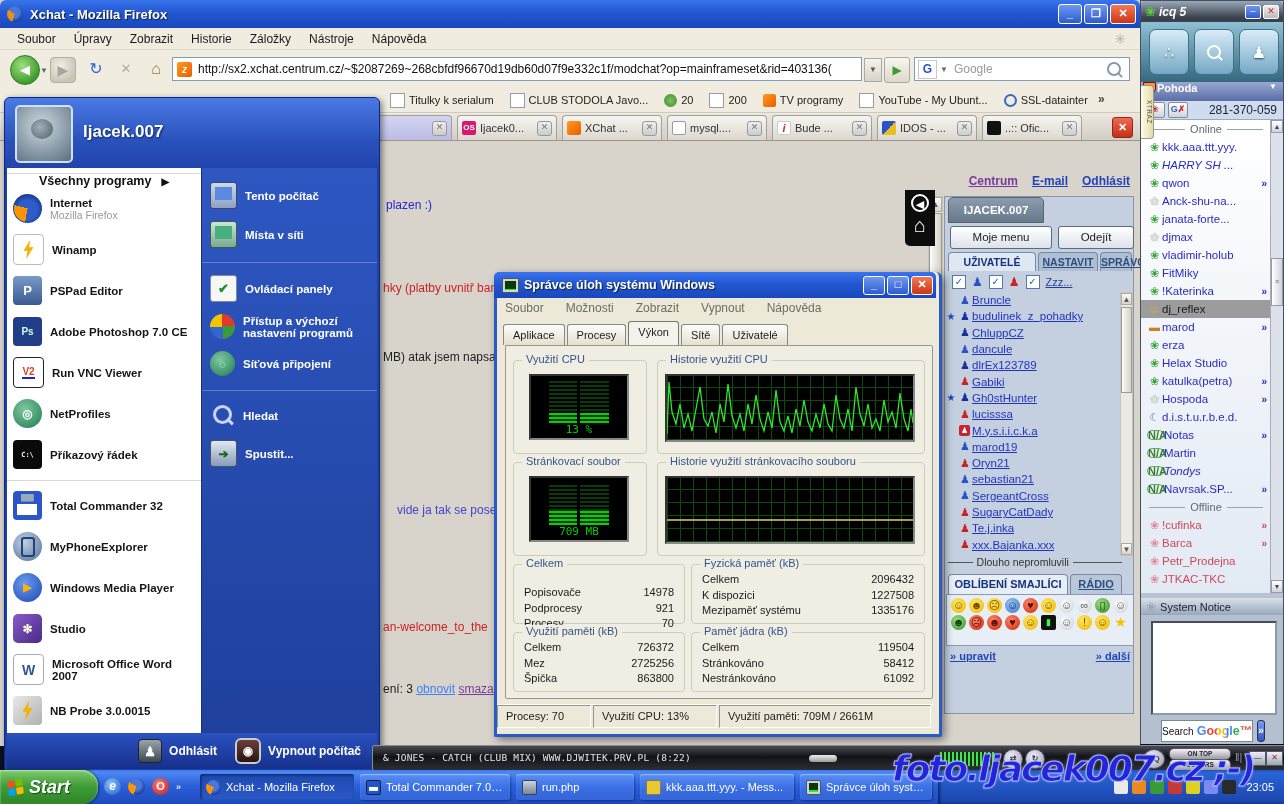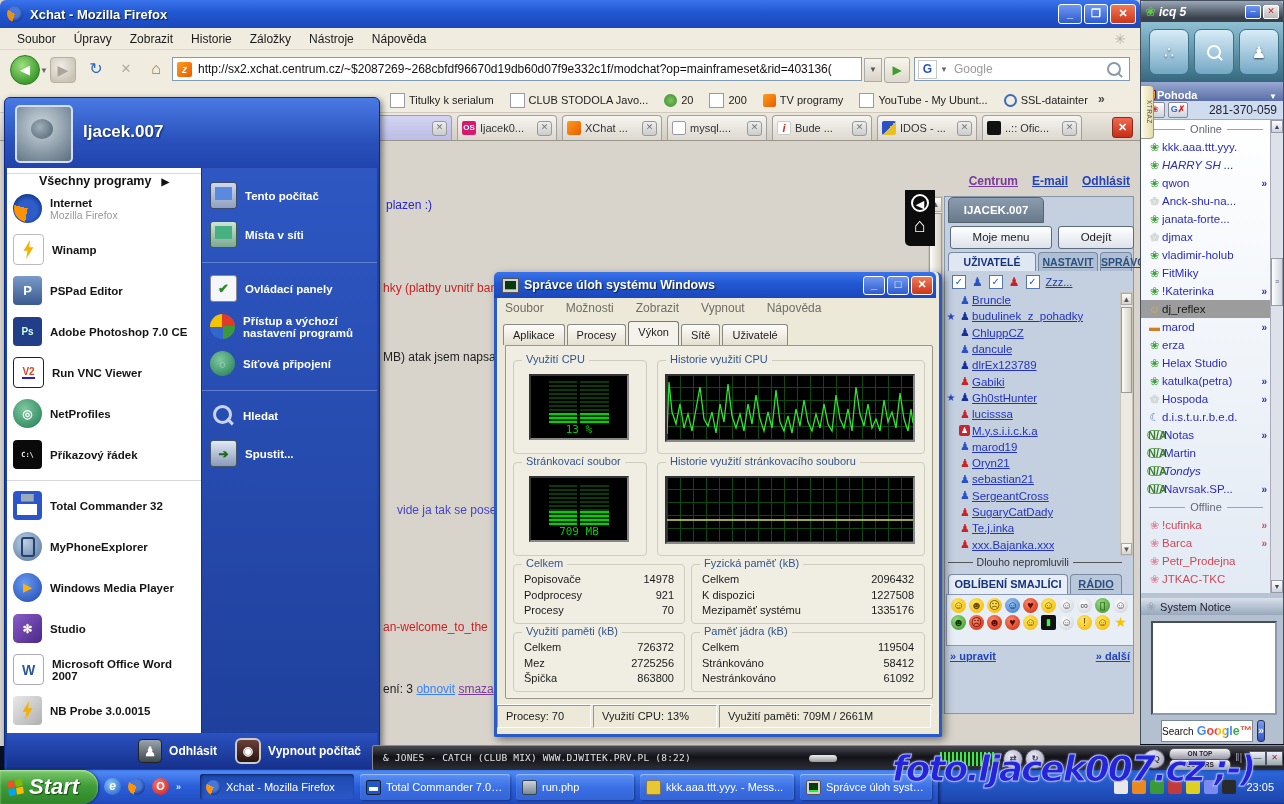--- a/index.html
+++ b/index.html
@@ -208,21 +208,21 @@
   .icq-title{left:0;top:0;width:142px;height:21px;background:linear-gradient(180deg,#9aa8b8,#39414c 80%);display: flex;align-items:center;padding:0 4px;box-sizing:border-box;border-radius:4px 4px 0 0;}
   .icq-flower{color:#5ecf3e;font-size:13px;margin-right:3px;}
   .icq-title .t{color:#fff;font-weight:bold;font-style:italic;font-size:12px;flex:1;}
   .mbtn{width:14px;height:12px;border:1px solid #fff;border-radius:2px;font-size:9px;line-height:10px;text-align:center;color:#fff;background:linear-gradient(180deg,#6f97f0,#2e5cd0);margin-left:2px;}
   .mbtn.x{background:linear-gradient(180deg,#eee,#bbb);color:#c22;}
   .icq-tools{left:0;top:21px;width:142px;height:60px;background:linear-gradient(180deg,#8fc0d4,#35687e);display:flex;gap:5px;padding:7px 0 0 8px;box-sizing:border-box;}
   .itool{width:38px;height:44px;border-radius:7px;background:linear-gradient(180deg,#d8ecf8,#74a8c4);border:1px solid #3e7088;display:flex;align-items:center;justify-content:center;color:#fff;font-size:16px;text-shadow:0 1px 2px #246;}
   .itool .lens{border-color:#fff;margin:0;}
   .itool .lens::after{background:#fff;}
   .xtraz{left:0;top:84px;width:12px;height:52px;background:linear-gradient(90deg,#fffbe8,#e4dcac);border:1px solid #998;border-left:none;border-radius:0 4px 4px 0;writing-mode:vertical-rl;font-size:6.5px;color:#554;text-align:center;letter-spacing:.5px;z-index:6;}
-  .icq-status{left:0;top:81px;width:142px;height:19px;background:linear-gradient(180deg,#98a8d0,#5a6ea8);display:flex;align-items:flex-end;color:#fff;font-weight:bold;font-size:11px;padding:0 6px 0 16px;box-sizing:border-box;}
+  .icq-status{left:0;top:81px;width:142px;height:19px;background:linear-gradient(180deg,#98a8d0,#5a6ea8);display:flex;align-items:flex-start;color:#fff;font-weight:bold;font-size:11px;padding:0 6px 0 16px;box-sizing:border-box;}
   .cup{position:absolute;left:2px;width:11px;height:9px;background:#f0a020;border-radius:0 0 4px 4px;border:1px solid #804;}
   .icq-status .dd{margin-left:auto;font-size:8px;}
   .icq-uin{left:0;top:100px;width:142px;height:19px;background:#cfdcf0;border-bottom:1px solid #9aaabc;display:flex;align-items:center;padding:0 6px 0 4px;box-sizing:border-box;gap:3px;}
   .ubtn{width:18px;height:14px;background:linear-gradient(180deg,#fff,#ccd4dc);border:1px solid #889;border-radius:2px;font-size:9px;line-height:13px;text-align:center;}
   .icq-uin .num{margin-left:auto;font-size:12px;color:#223;}
   .icq-list{left:0;top:119px;width:142px;height:473px;background:linear-gradient(180deg,#ffffff,#e2eaf4);overflow:hidden;}
   .ic-hdr{display:flex;align-items:center;gap:5px;color:#667;font-size:11px;height:18px;padding:0 20px 0 8px;}
   .ic-hdr i{flex:1;border-top:1px solid #98a4b0;}
   .ic-row{display:flex;align-items:center;height:18px;padding:0 16px 0 6px;font-size:11.5px;}
   .ic-row .st{width:15px;flex:none;text-align:center;font-size:11px;}
@@ -261,21 +261,21 @@
   .wbars{left:862px;top:5px;color:#99a;font-size:11px;}
   .wwin{top:5px;width:15px;height:13px;background:linear-gradient(180deg,#eef,#9aa);border:1px solid #556;font-size:8px;line-height:12px;text-align:center;color:#223;}
 
   
   #tb{left:0;top:770px;width:1284px;height:34px;background:linear-gradient(180deg,#3a76e8 0%,#4f88f4 6%,#2a5ed8 48%,#2250c4 88%,#1e48b8);z-index:40;}
   .start{left:0;top:0;width:98px;height:34px;border-radius:0 16px 16px 0;background:linear-gradient(180deg,#7eca6c,#3f9c38 48%,#2f8428);box-shadow:inset 0 1px 2px #b8e8a8,1px 0 3px rgba(0,0,0,.5);display:flex;align-items:center;gap:6px;padding-left:8px;box-sizing:border-box;}
   .flag{display:inline-grid;grid-template-columns:7px 7px;grid-template-rows:7px 7px;gap:1px;transform:rotate(-8deg) skewY(-4deg);}
   .flag i{border-radius:1px;}
   .flag i:nth-child(1){background:#f25022;}.flag i:nth-child(2){background:#7fba00;}
   .flag i:nth-child(3){background:#00a4ef;}.flag i:nth-child(4){background:#ffb900;}
-  .start .t{color:#fff;font-size:22px;font-weight:bold;font-style:italic;text-shadow:1px 1px 1px #164a14;}
+  .start .t{color:#fff;font-size:18px;font-weight:bold;font-style:italic;text-shadow:1px 1px 1px #164a14;}
   .ql{left:104px;top:8px;display:flex;gap:7px;align-items:center;}
   .qli{width:17px;height:17px;border-radius:50%;}
   .qie{background:radial-gradient(circle at 40% 35%,#8ac4f8,#1a5ac8);color:#fff;font-size:12px;font-style:italic;font-weight:bold;text-align:center;line-height:16px;}
   .qff{background:radial-gradient(circle at 45% 40%,#4a78d8 0 40%,#16398c 75%);position:relative;}
   .qff::after{content:"";position:absolute;inset:0;border-radius:50%;background:conic-gradient(from 200deg,#ff9400 0 100deg,transparent 100deg);}
   .qop{background:radial-gradient(circle at 40% 35%,#f87a6a,#c0182a);color:#fff;font-weight:bold;font-size:11px;text-align:center;line-height:16px;}
   .qlmore{color:#dfe8ff;font-size:9px;font-weight:bold;}
   .tbb{top:4px;height:26px;border-radius:3px;background:linear-gradient(180deg,#5a90f4,#3a6ee4 55%,#3464d8);box-shadow:inset 0 1px 1px #9ac0ff,1px 1px 2px rgba(0,0,0,.35);display:flex;align-items:center;gap:5px;padding:0 6px;box-sizing:border-box;color:#fff;font-size:11px;}
   .tbb.pressed{background:linear-gradient(180deg,#1d4ab0,#2a58c8);box-shadow:inset 1px 1px 3px rgba(0,0,20,.55);}
   .tbb .lbl{white-space:nowrap;overflow:hidden;text-overflow:ellipsis;}
@@ -793,21 +793,21 @@
       <span class="a cap">Historie využití stránkovacího souboru</span>
       </div>
     <div class="a crt" style="left:168px;top:204px;width:250px;height:68px">
       <svg width="246" height="64" viewBox="0 0 246 64" style="display:block">
         <polyline fill="none" stroke="#d8d85a" stroke-width="1.6" points="0,42 246,42"></polyline>
       </svg>
     </div>
 
     <div class="a gb" style="left:16px;top:292px;width:170px;height:58px">
       <span class="a cap">Celkem</span>
-      <div style="margin-top:7px">
+      <div style="margin-top:20px">
         <div class="grow">
             <span>Popisovače</span>
             <span>14978</span>
           </div>
         <div class="grow">
             <span>Podprocesy</span>
             <span>921</span>
           </div>
         <div class="grow">
             <span>Procesy</span>

